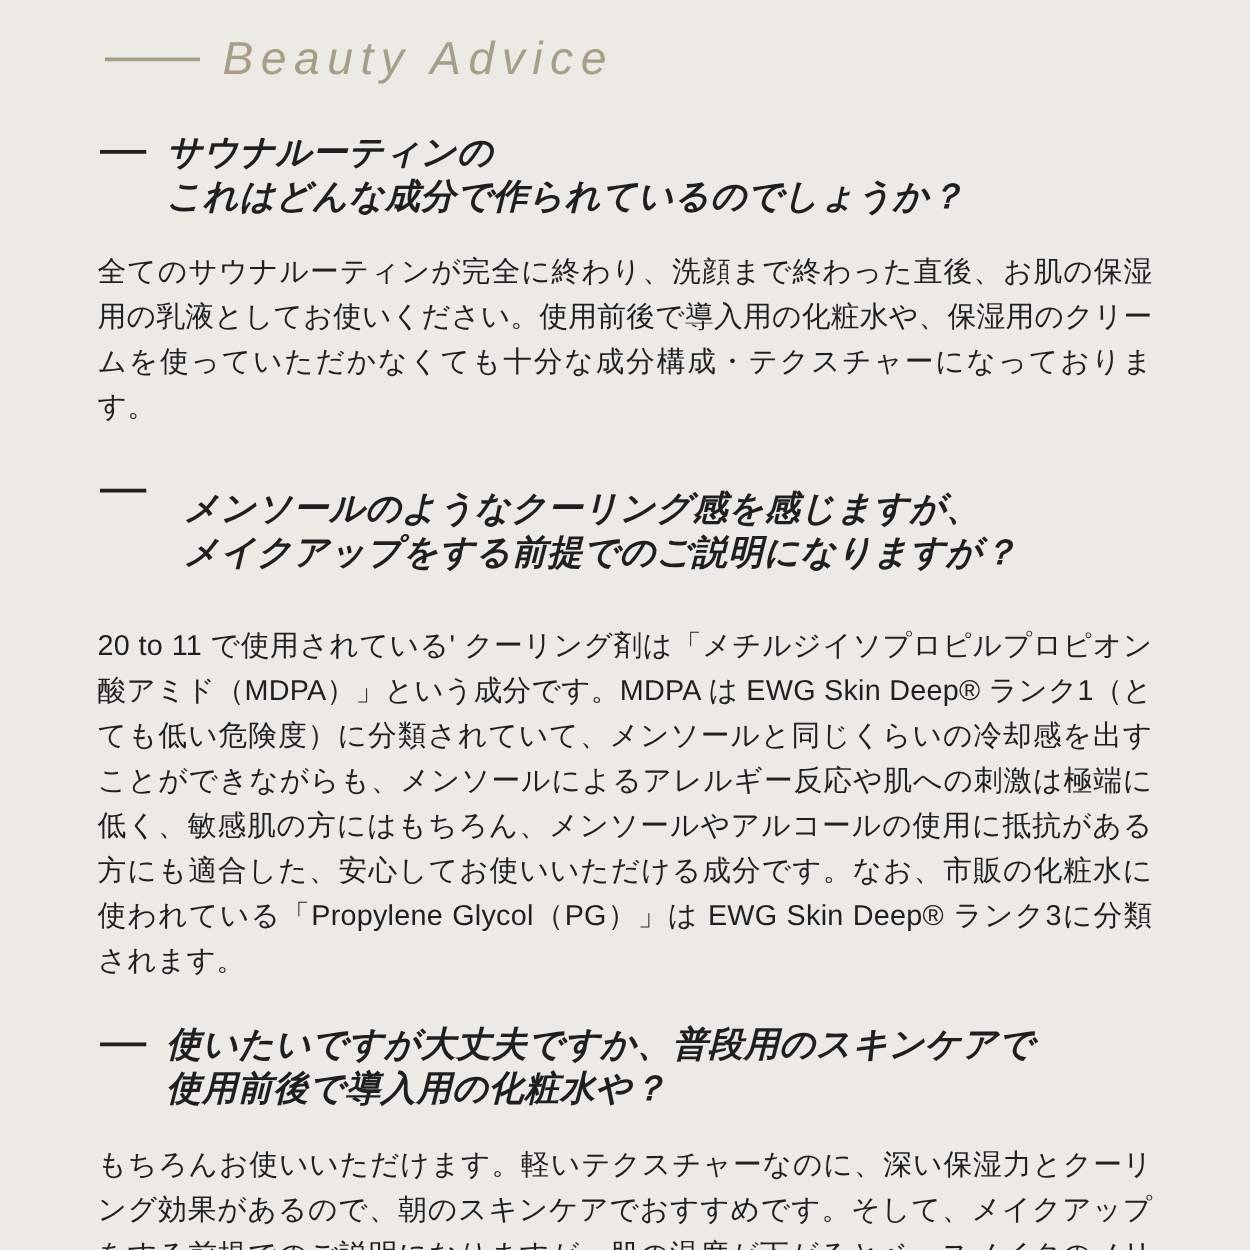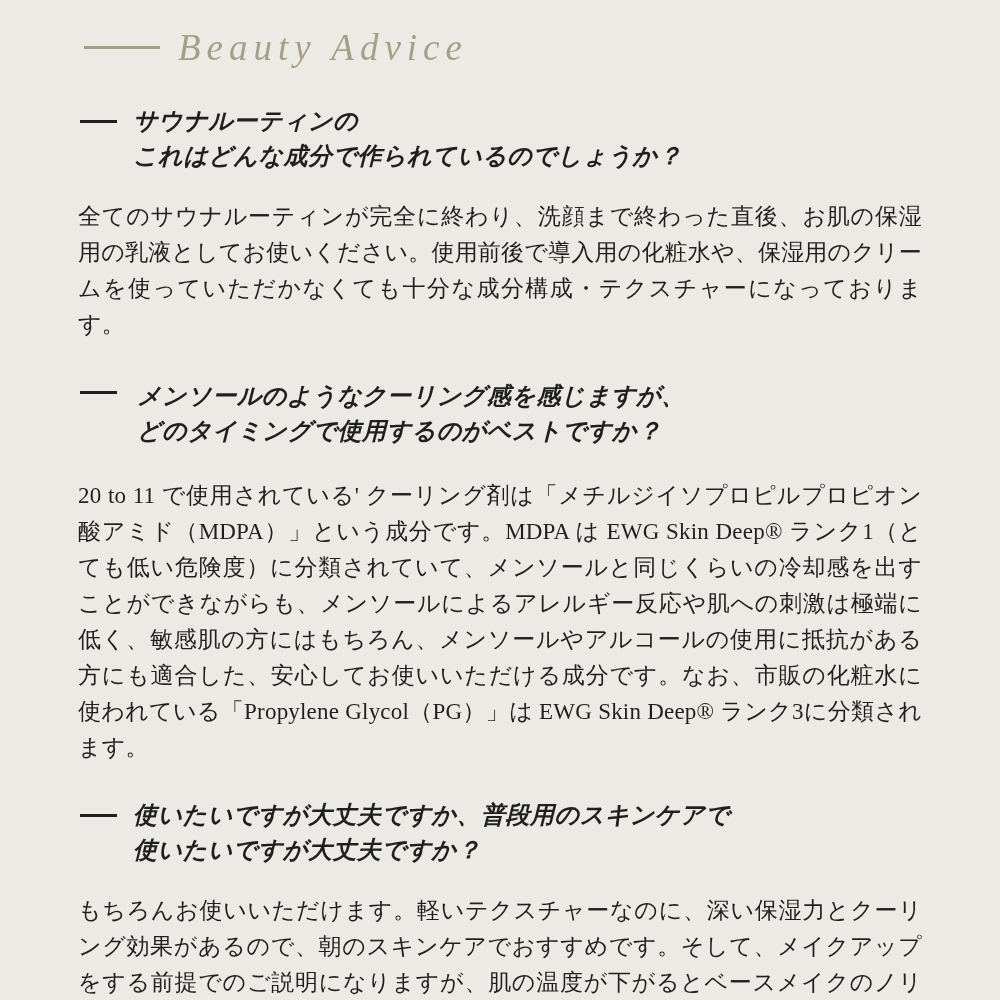--- a/index.html
+++ b/index.html
@@ -10,21 +10,20 @@
     color: #1f1f1f;
   }
   .page {
     position: relative;
     width: 1000px;
     height: 1000px;
     box-sizing: border-box;
     padding: 24px 78px 0 78px;
     overflow: hidden;
     background: #eceae4;
-    font-family: Liberation Serif, serif;
   }
   
   .section-header {
     display: flex;
     align-items: center;
     height: 46px;
     margin: 0 0 34px 6px;
   }
   .header-dash {
     width: 76px;
@@ -49,21 +48,21 @@
     margin: 0 0 25px 0;
   }
   .q-dash {
     width: 37px;
     height: 3px;
     background: #1f1f1f;
     margin: 16px 16px 0 2px;
     flex-shrink: 0;
   }
   .q-lines {
-    font-size: 24px;
+    font-size: 28px;
     line-height: 35px;
     font-style: italic;
     font-weight: 600;
     letter-spacing: 0.5px;
   }
   .answer {
     margin: 0 0 32px 0;
     font-size: 23px;
     line-height: 36px;
     letter-spacing: 0.2px;
@@ -87,32 +86,32 @@
         <div>サウナルーティンの</div>
         <div>これはどんな成分で作られているのでしょうか？</div>
       </h2>
     </div>
     <p class="answer">全てのサウナルーティンが完全に終わり、洗顔まで終わった直後、お肌の保湿用の乳液としてお使いください。使用前後で導入用の化粧水や、保湿用のクリームを使っていただかなくても十分な成分構成・テクスチャーになっております。</p>
   </div>
 
   <div class="faq-item">
     <div class="question">
       <span class="q-dash"></span>
-      <h2 class="q-lines" style="margin:4px;">
+      <h2 class="q-lines" style="margin:14px;">
         <div>メンソールのようなクーリング感を感じますが、</div>
-        <div>どのタイミングで使用するのがベストですか？</div>
+        <div>メイクアップをする前提でのご説明になりますが？</div>
       </h2>
     </div>
     <p class="answer">20 to 11 で使用されている' クーリング剤は「メチルジイソプロピルプロピオン酸アミド（MDPA）」という成分です。MDPA は EWG Skin Deep® ランク1（とても低い危険度）に分類されていて、メンソールと同じくらいの冷却感を出すことができながらも、メンソールによるアレルギー反応や肌への刺激は極端に低く、敏感肌の方にはもちろん、メンソールやアルコールの使用に抵抗がある方にも適合した、安心してお使いいただける成分です。なお、市販の化粧水に使われている「Propylene Glycol（PG）」は EWG Skin Deep® ランク3に分類されます。</p>
   </div>
 
   <div class="faq-item">
     <div class="question">
       <span class="q-dash"></span>
       <h2 class="q-lines" style="margin:0;">
         <div>使いたいですが大丈夫ですか、普段用のスキンケアで</div>
-        <div>使いたいですが大丈夫ですか？</div>
+        <div>使用前後で導入用の化粧水や？</div>
       </h2>
     </div>
     <p class="answer">もちろんお使いいただけます。軽いテクスチャーなのに、深い保湿力とクーリング効果があるので、朝のスキンケアでおすすめです。そして、メイクアップをする前提でのご説明になりますが、肌の温度が下がるとベースメイクのノリがよくなりますので 10 to 11 オールインワンクリームをぜひ朝のメイクアップの前に使ってみてください。</p>
   </div>
 
 </div>
 
 </body></html>

